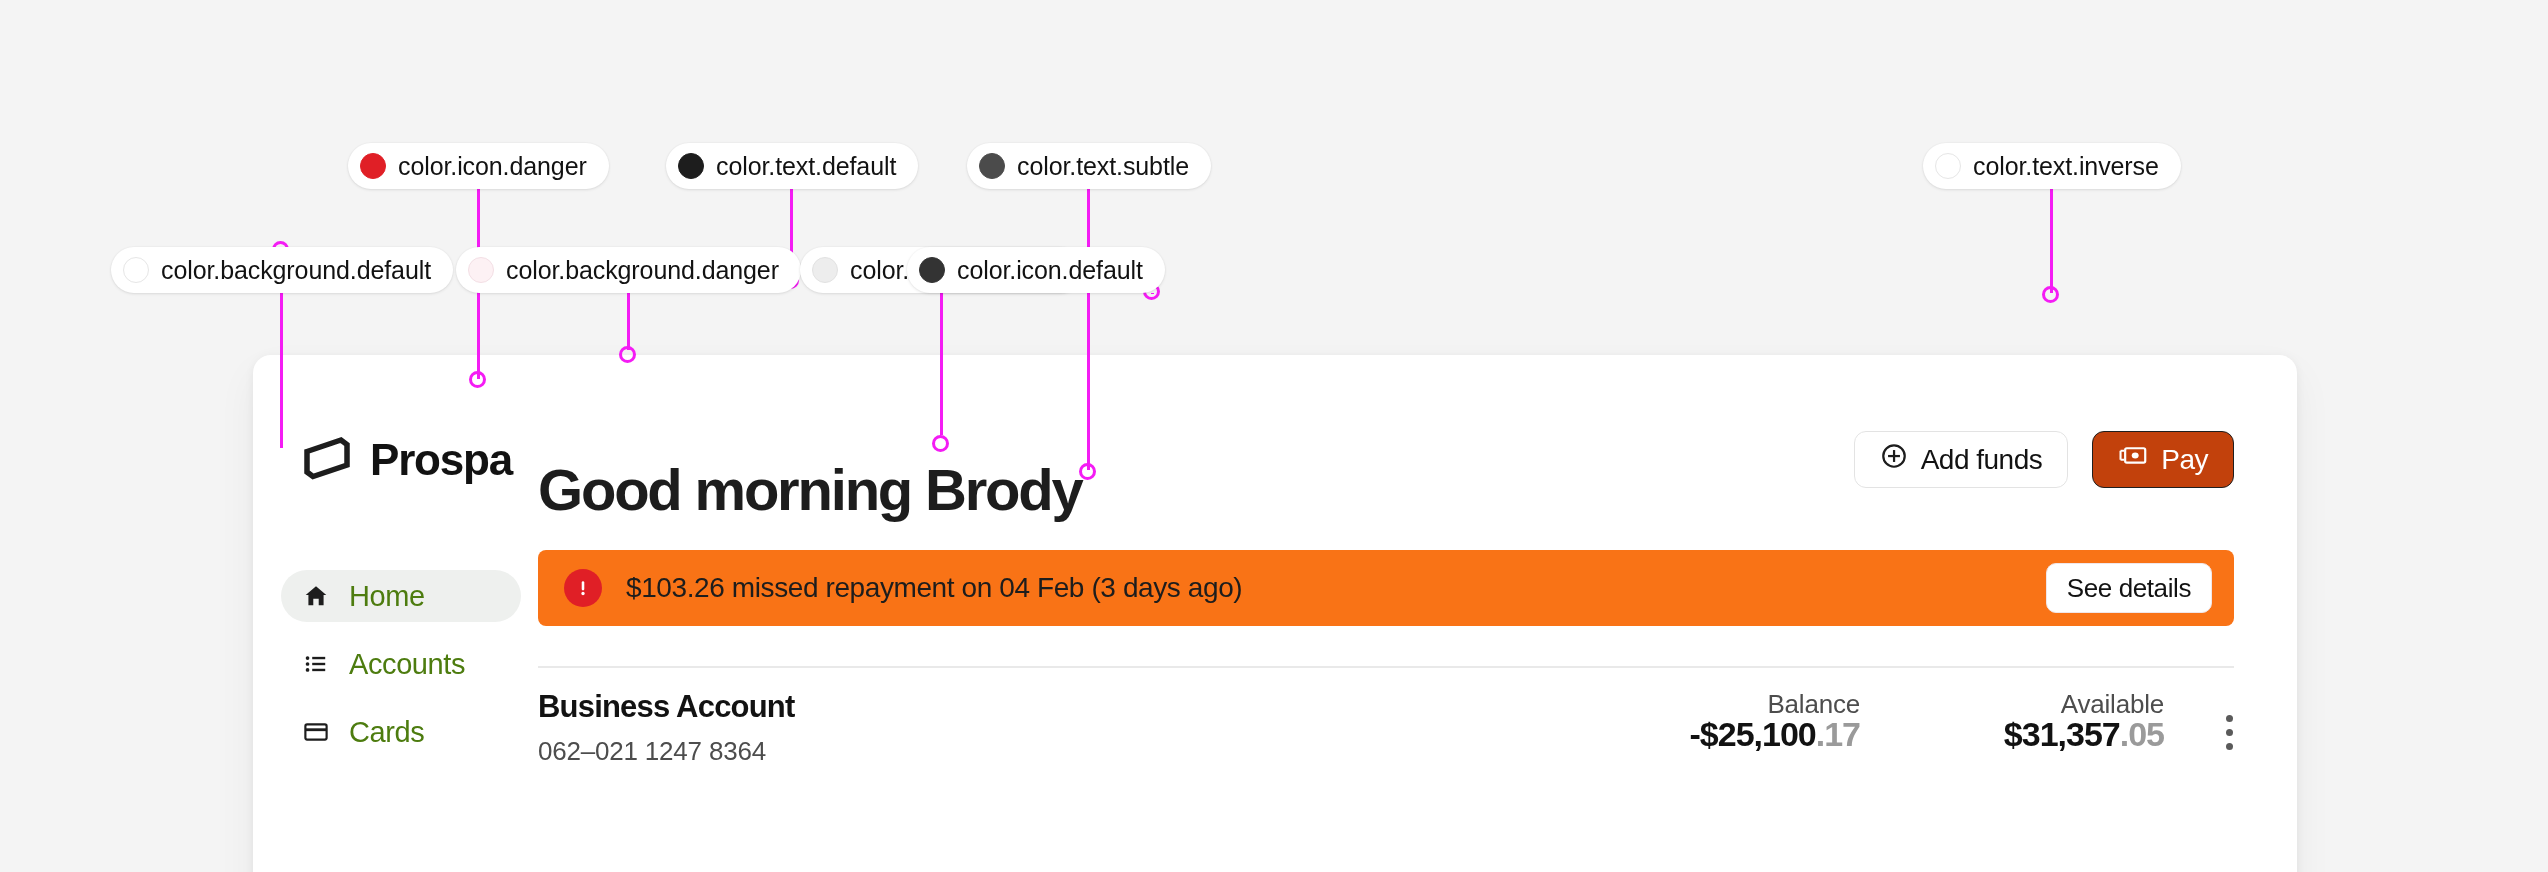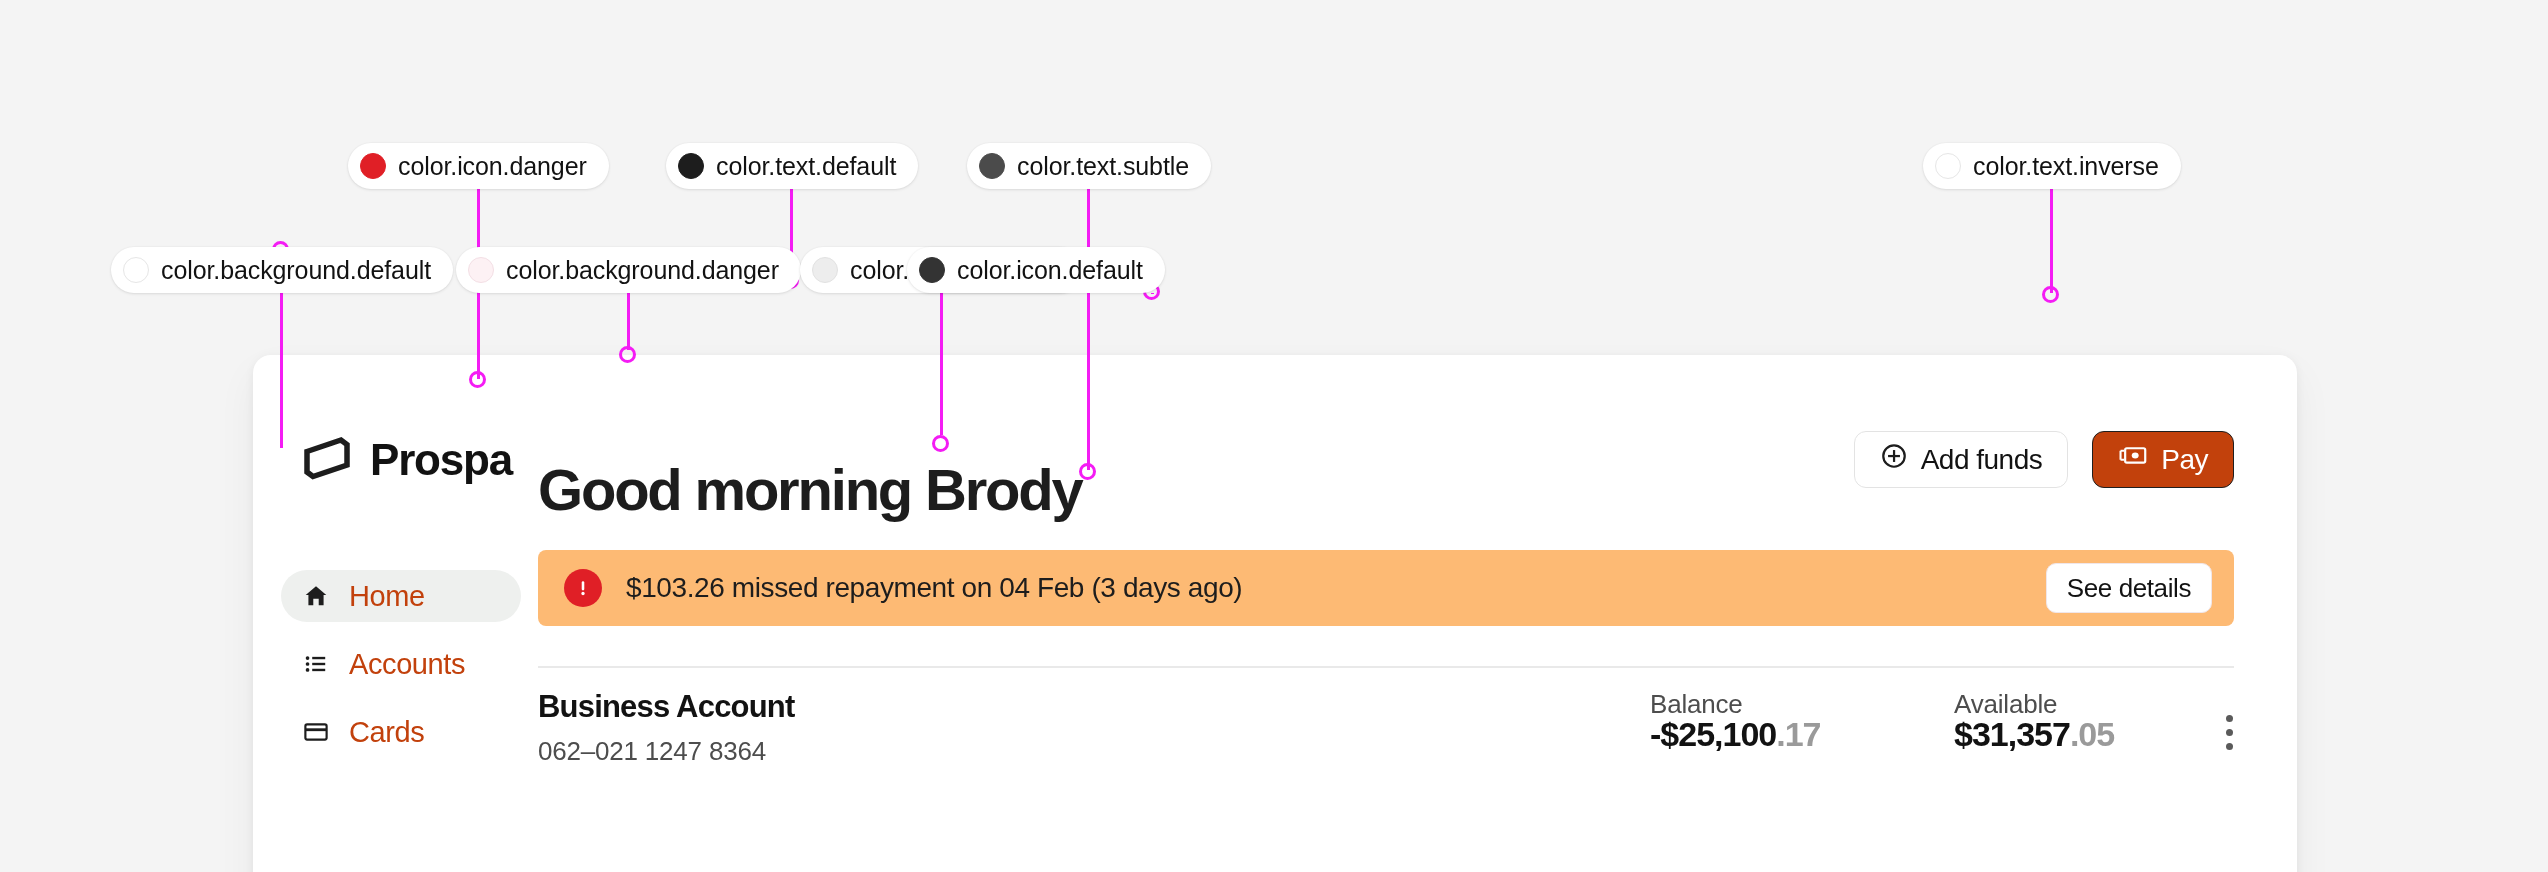--- a/index.html
+++ b/index.html
@@ -103,21 +103,21 @@
     gap: 20px;
     height: 52px;
     padding: 0 22px;
     border-radius: 26px;
     margin-bottom: 16px;
     box-sizing: border-box;
   }
   .nav-item.active { background: #eef0ee; }
   .nav-label {
     font-size: 29px;
-    color: #c2410c;
+    color: #4d7c0f;
     letter-spacing: -0.4px;
     line-height: 1;
   }
   .nav-icon { width: 26px; height: 26px; flex: 0 0 auto; display:block; }
 
   
   #main {
     position: absolute;
     left: 285px;
     top: 0;
@@ -165,21 +165,21 @@
     color: #ffffff;
   }
 
   
   #alert {
     position: absolute;
     left: 0;
     top: 195px;
     right: 63px;
     height: 76px;
-    background: #fdba74;
+    background: #f97316;
     border-radius: 8px;
     display: flex;
     align-items: center;
     padding: 0 22px 0 26px;
     box-sizing: border-box;
   }
   #alert .alert-icon {
     width: 38px; height: 38px;
     border-radius: 50%;
     background: #e01f26;
@@ -234,20 +234,21 @@
   }
   .acct-number {
     margin-top: 16px;
     font-size: 26px;
     color: #4d4d4d;
     letter-spacing: -0.2px;
     line-height: 1;
   }
   .acct-spacer { flex: 1 1 auto; }
   .amount-col {
+    text-align: right;
     min-width: 210px;
   }
   .amount-col + .amount-col { margin-left: 94px; }
   .amount-label {
     font-size: 26px;
     color: #4d4d4d;
     letter-spacing: -0.2px;
     line-height: 1;
   }
   .amount-value {

